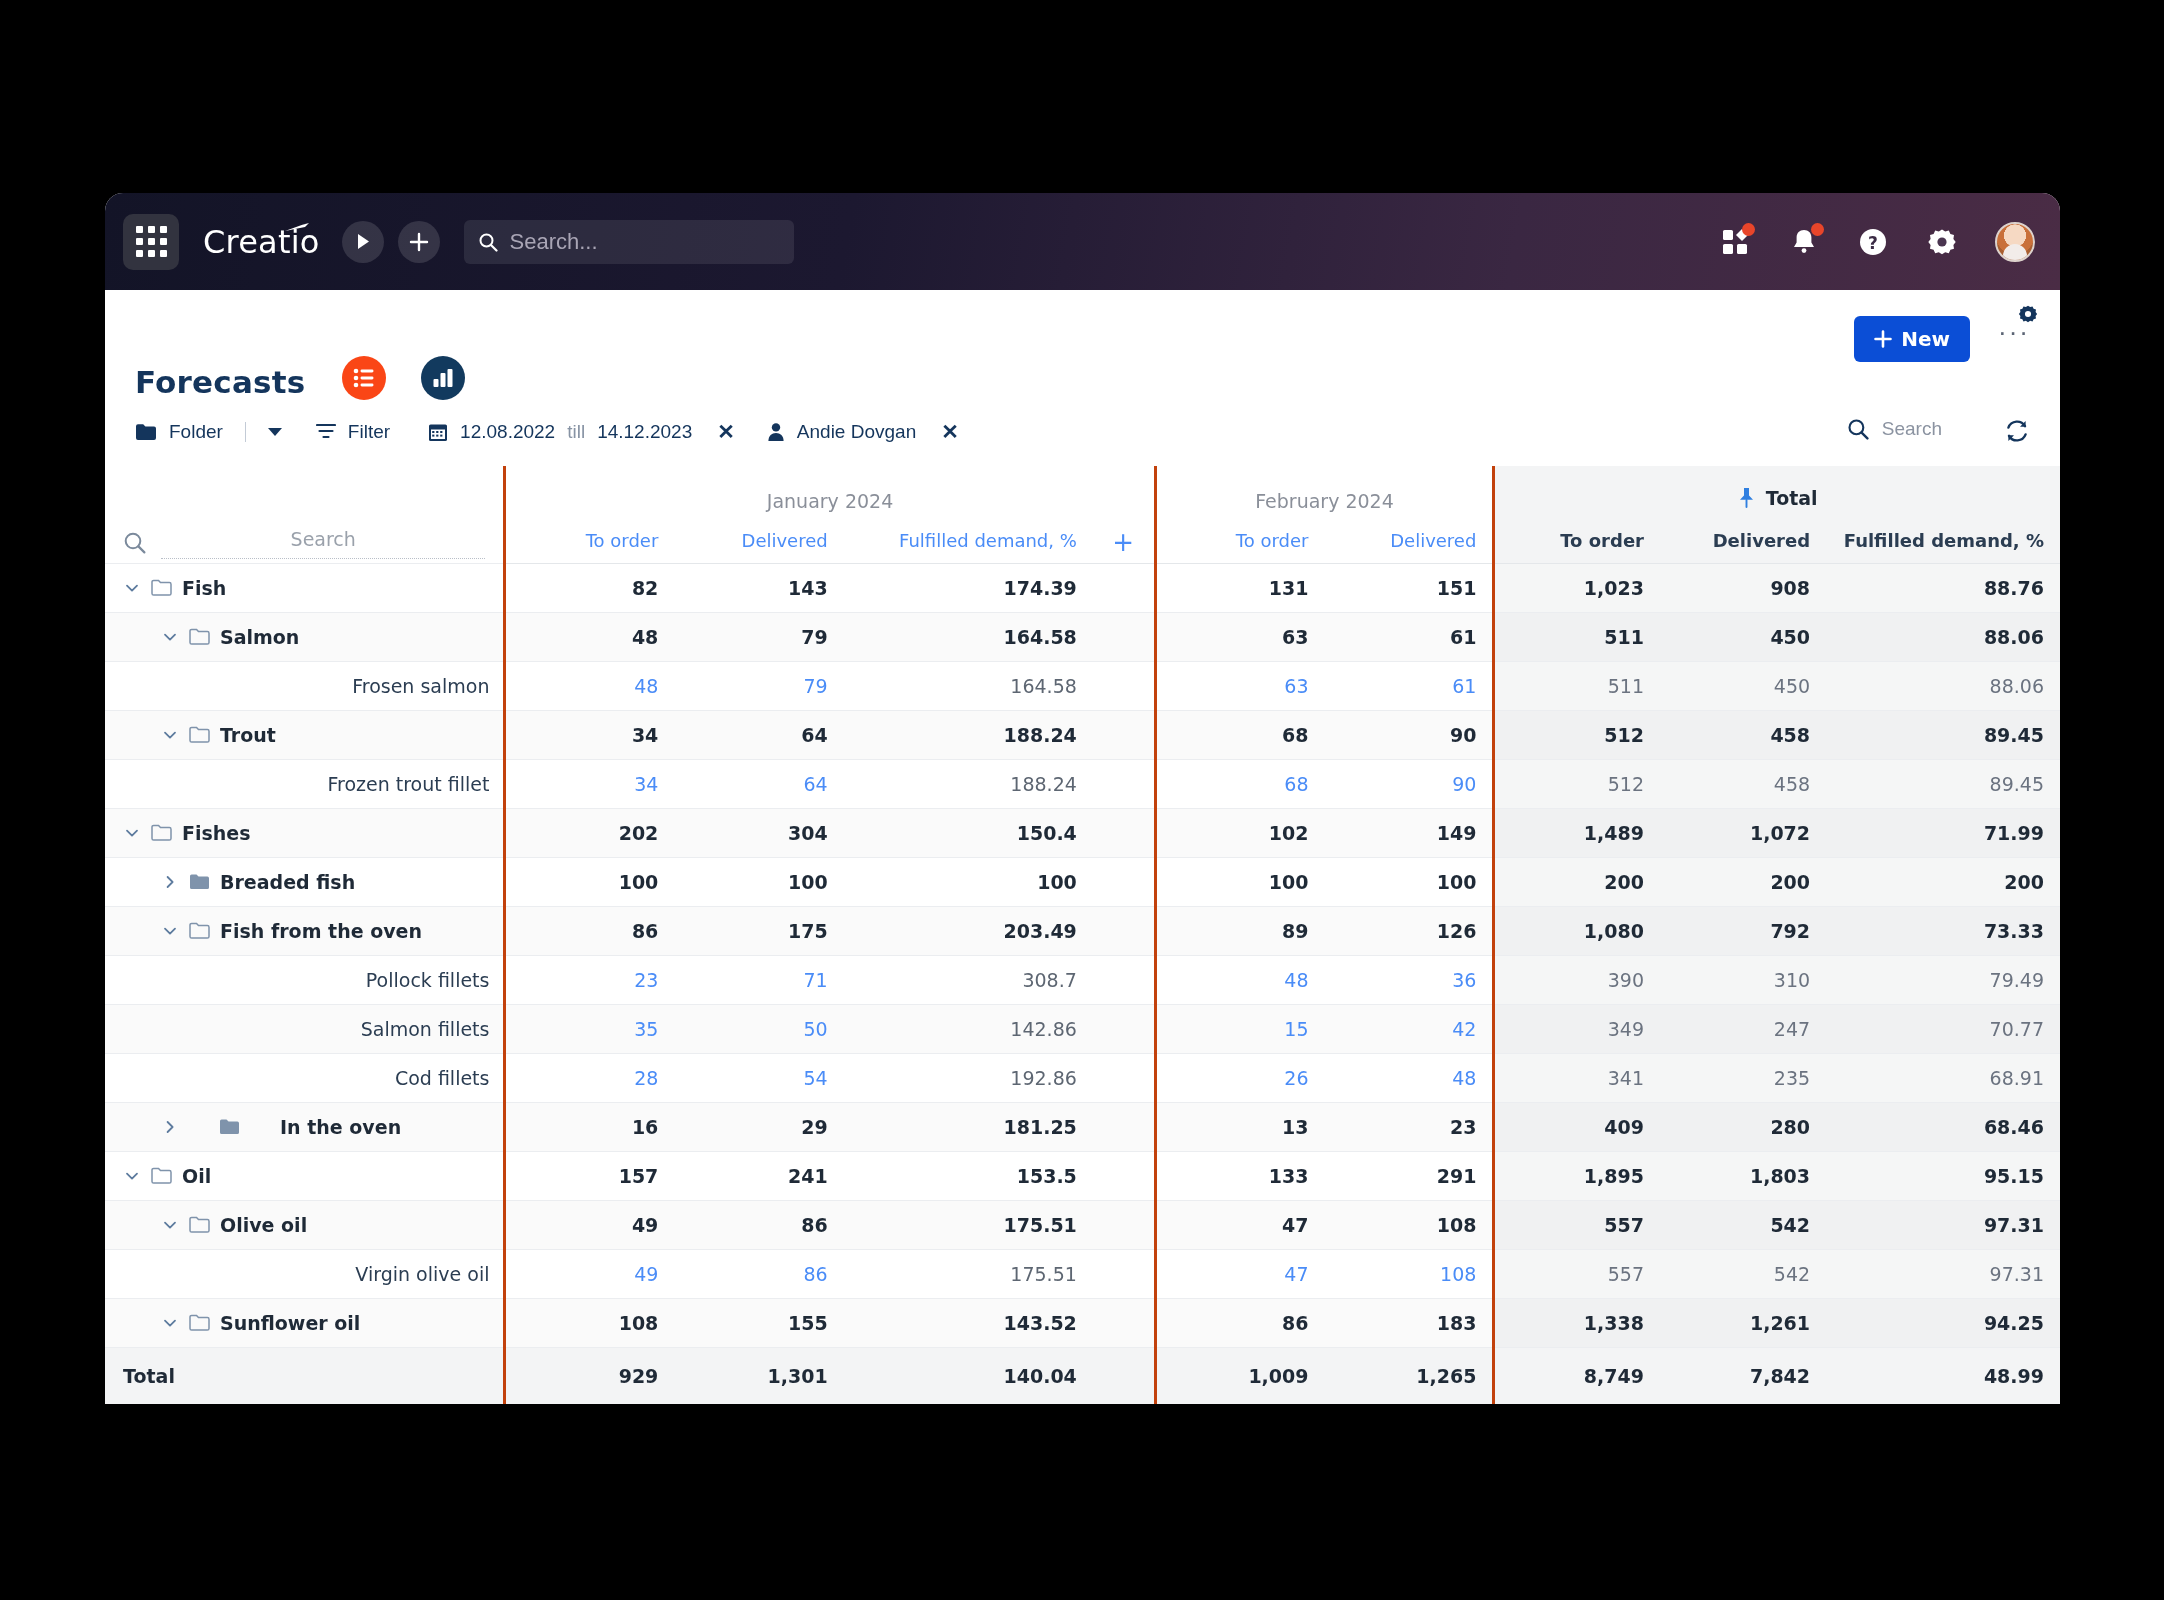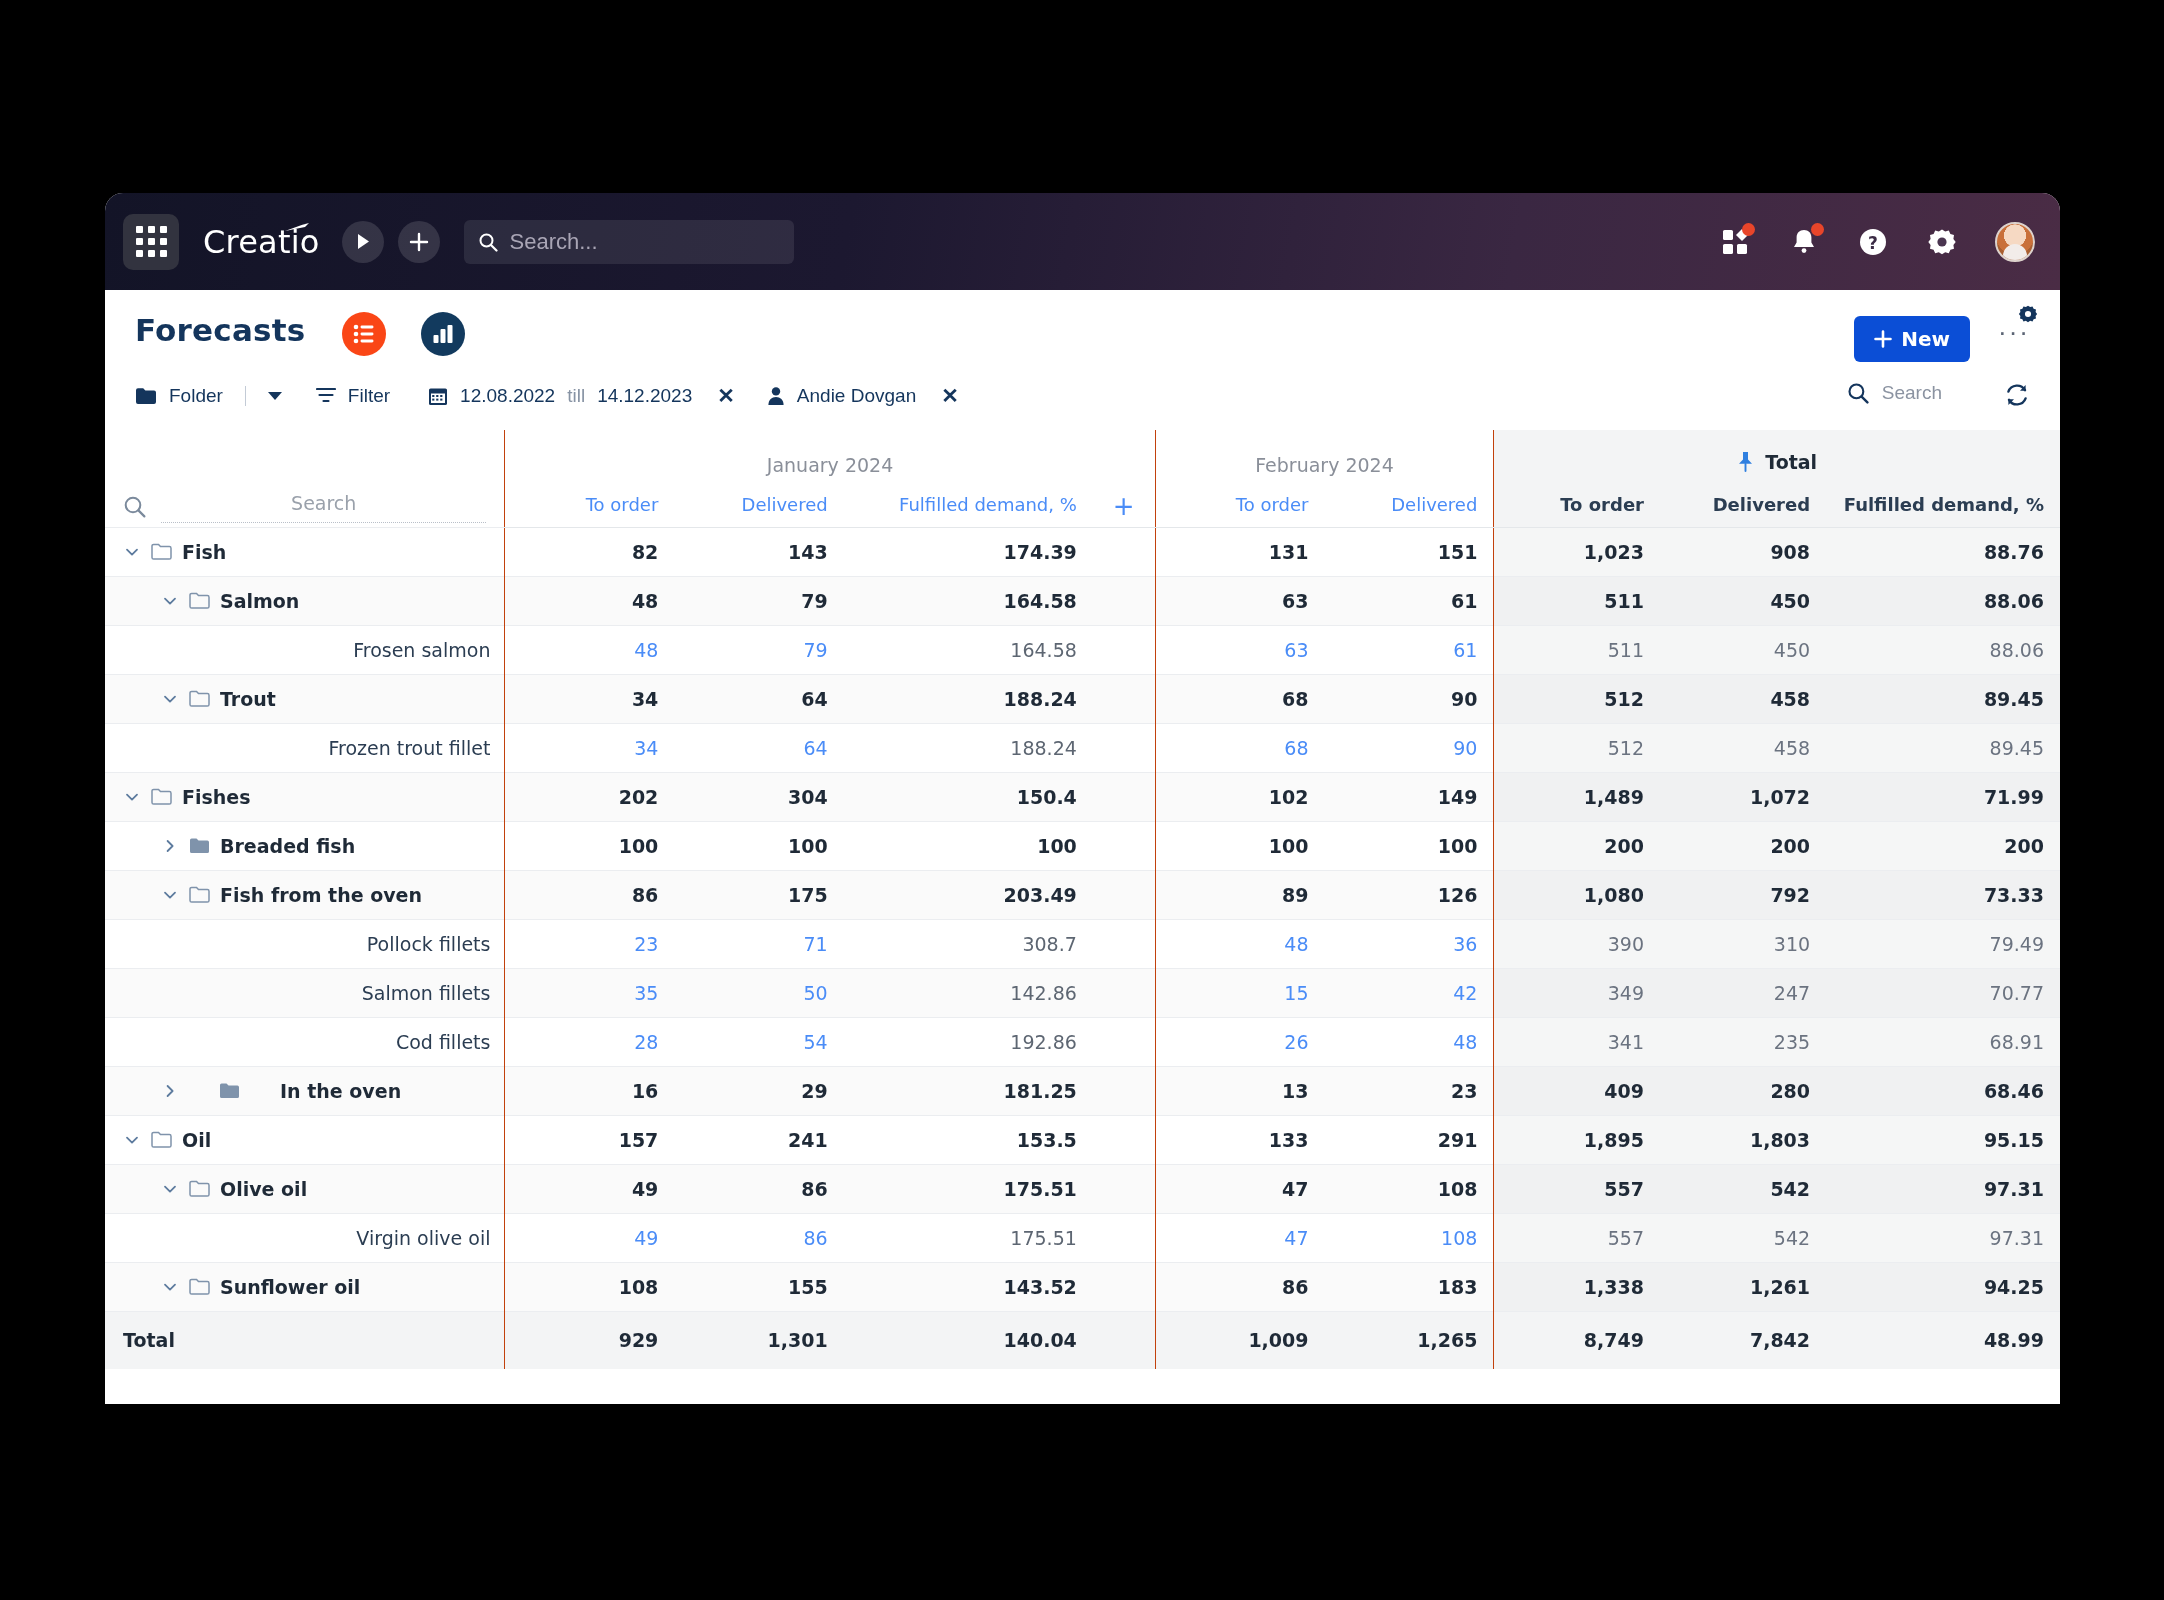--- a/index.html
+++ b/index.html
@@ -91,21 +91,21 @@
   }
 
   
   .page-head {
     position: relative;
     padding: 22px 30px 0 30px;
     background: #fff;
   }
   .gear-corner { position: absolute; right: 22px; top: 14px; }
 
-  .title-row { display: flex; align-items: flex-start; gap: 13px; height: 52px; }
+  .title-row { display: flex; align-items: flex-end; gap: 13px; height: 52px; margin-top: 36px; }
   .page-title {
     font-size: 31px; font-weight: 700; color: #14355c;
     letter-spacing: .2px;
     font-family: "DejaVu Sans", sans-serif;
   }
   .view-toggle { width: 44px; height: 44px; border-radius: 50%; display: flex; align-items: center; justify-content: center; }
   .vt-orange { background: #fa4616; margin-left: 24px; }
   .vt-navy   { background: #123a5e; margin-left: 22px; }
 
   .new-btn {
@@ -172,21 +172,21 @@
     vertical-align: bottom;
     padding: 0 16px 12px 16px;
     text-align: right;
     white-space: nowrap;
     font-family: "DejaVu Sans", sans-serif;
   }
   .sub-head td.blue { color: #4a8cf7; }
   .sub-head td.dark { color: #2b3d52; font-weight: 600; }
   .sub-head td.plus { text-align: center; color: #4a8cf7; font-size: 26px; padding-bottom: 6px;}
 
-  .sep-left  { border-left: 1px solid #c2410c; }
+  .sep-left  { border-left: 3px solid #c2410c; }
   .totals-bg { background: #f3f4f5; }
 
   .search-cell {
     vertical-align: bottom;
     padding: 0 0 8px 0;
   }
   .search-inner {
     display: flex; align-items: center; gap: 14px;
     padding: 0 18px 0 18px;
   }

